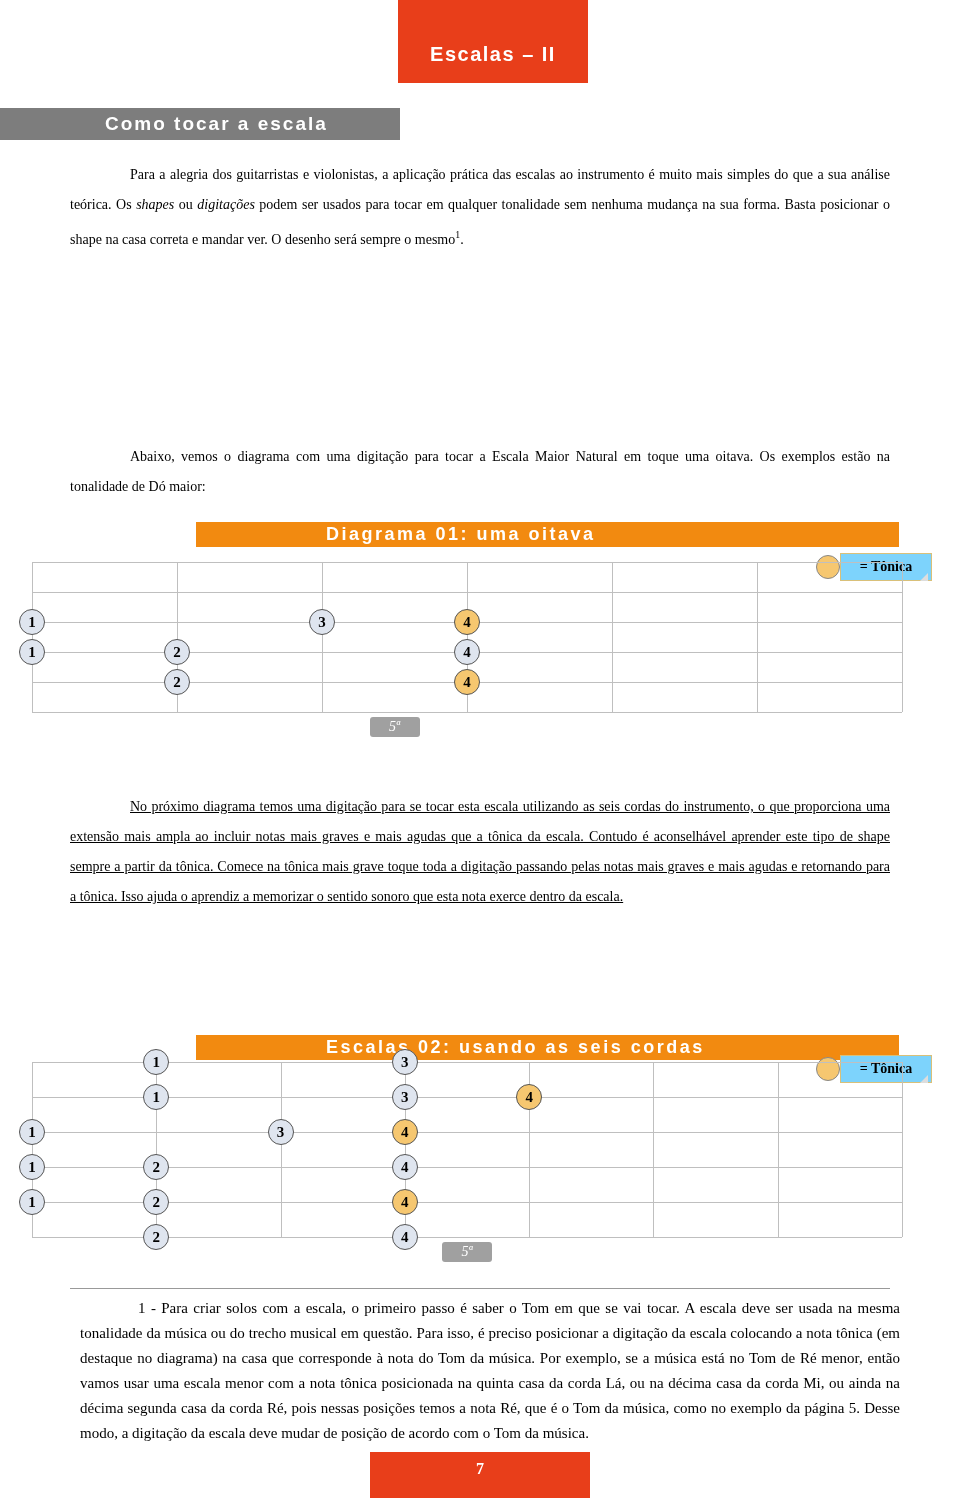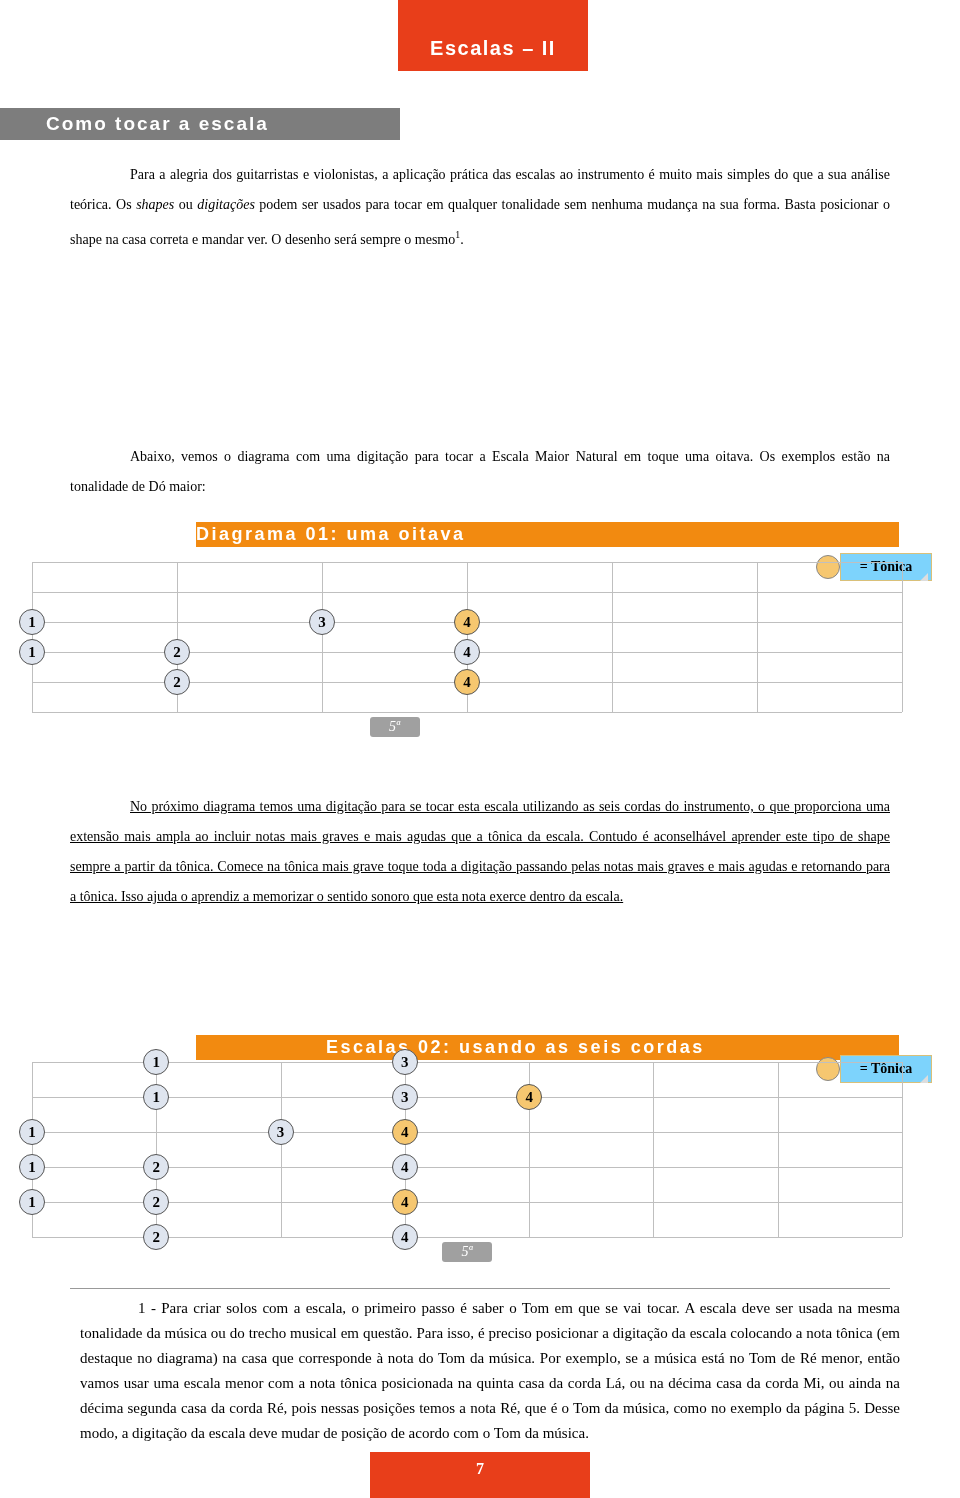--- a/index.html
+++ b/index.html
@@ -9,21 +9,21 @@
     background: #fff;
     font-family: Georgia, 'Times New Roman', serif;
     color: #000;
     position: relative;
   }
   .top-tab {
     position: absolute;
     left: 398px;
     top: 0;
     width: 190px;
-    height: 71px;
+    height: 83px;
     background: #e83e1a;
     color: #fff;
     font-family: Arial, sans-serif;
     font-weight: bold;
     font-size: 20px;
     letter-spacing: 1.5px;
     display: flex;
     align-items: center;
     justify-content: center;
     padding-top: 25px;
@@ -35,21 +35,21 @@
     width: 400px;
     height: 32px;
     background: #7d7d7d;
     color: #fff;
     font-family: Arial, sans-serif;
     font-weight: bold;
     font-size: 19px;
     letter-spacing: 2px;
     display: flex;
     align-items: center;
-    padding-left: 46px;
+    padding-left: 105px;
   }
   .body-text {
     position: absolute;
     left: 70px;
     width: 820px;
     font-size: 14px;
     line-height: 30px;
     text-align: justify;
   }
   .para1 { top: 160px; text-indent: 60px; }
@@ -60,21 +60,21 @@
     height: 25px;
     background: #f28a10;
     color: #fff;
     font-family: Arial, sans-serif;
     font-weight: bold;
     font-size: 18px;
     letter-spacing: 2.5px;
     display: flex;
     align-items: center;
   }
-  .dbar1 { left: 196px; top: 522px; width: 703px; }
+  .dbar1 { left: 196px; top: 522px; width: 703px; padding-left: 130px; }
   .dbar2 { left: 196px; top: 1035px; width: 703px; padding-left: 130px; }
   .fretboard {
     position: absolute;
     left: 32px;
     width: 870px;
   }
   .fb1 { top: 562px; height: 175px; }
   .fb2 { top: 1062px; height: 210px; }
   .string-line {
     position: absolute;

